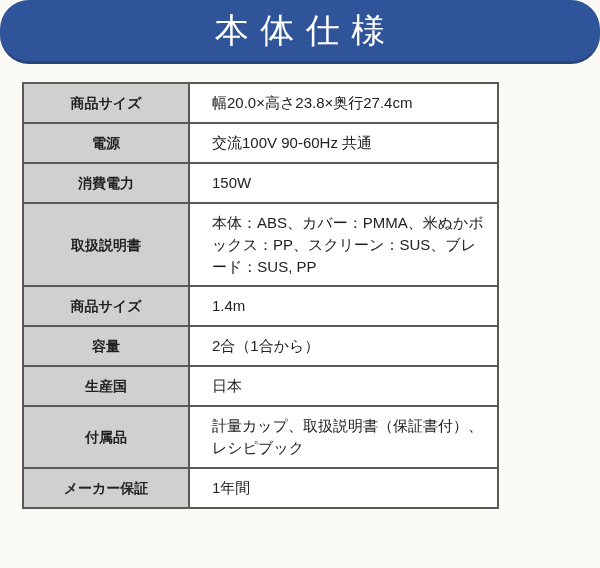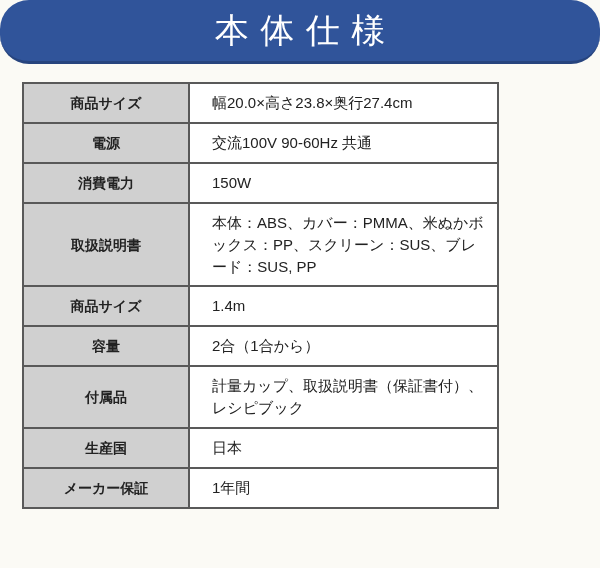--- a/index.html
+++ b/index.html
@@ -107,27 +107,27 @@
     <th class="label-cell">商品サイズ</th>
     <td class="value-cell">1.4m</td>
   </tr>
 
   <tr>
     <th class="label-cell">容量</th>
     <td class="value-cell">2合（1合から）</td>
   </tr>
 
   <tr>
-    <th class="label-cell">付属品</th>
-    <td class="value-cell">計量カップ、取扱説明書（保証書付）、レシピブック</td>
+    <th class="label-cell">生産国</th>
+    <td class="value-cell">日本</td>
   </tr>
 
   <tr>
-    <th class="label-cell">生産国</th>
-    <td class="value-cell">日本</td>
+    <th class="label-cell">付属品</th>
+    <td class="value-cell">計量カップ、取扱説明書（保証書付）、レシピブック</td>
   </tr>
 
   <tr>
     <th class="label-cell">メーカー保証</th>
     <td class="value-cell">1年間</td>
   </tr>
 </tbody>
     </table>
   </div>
 

